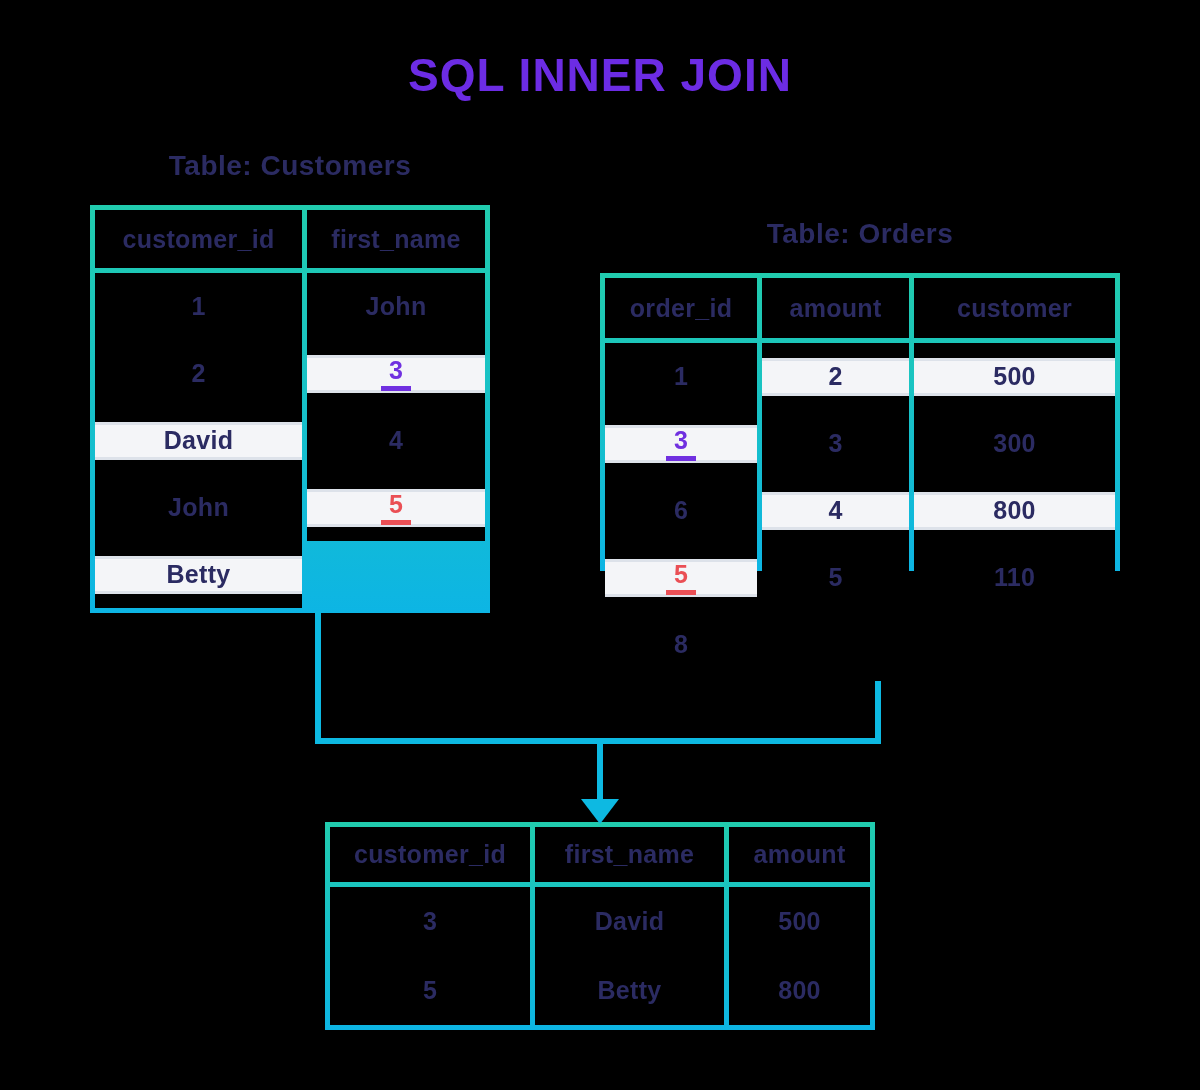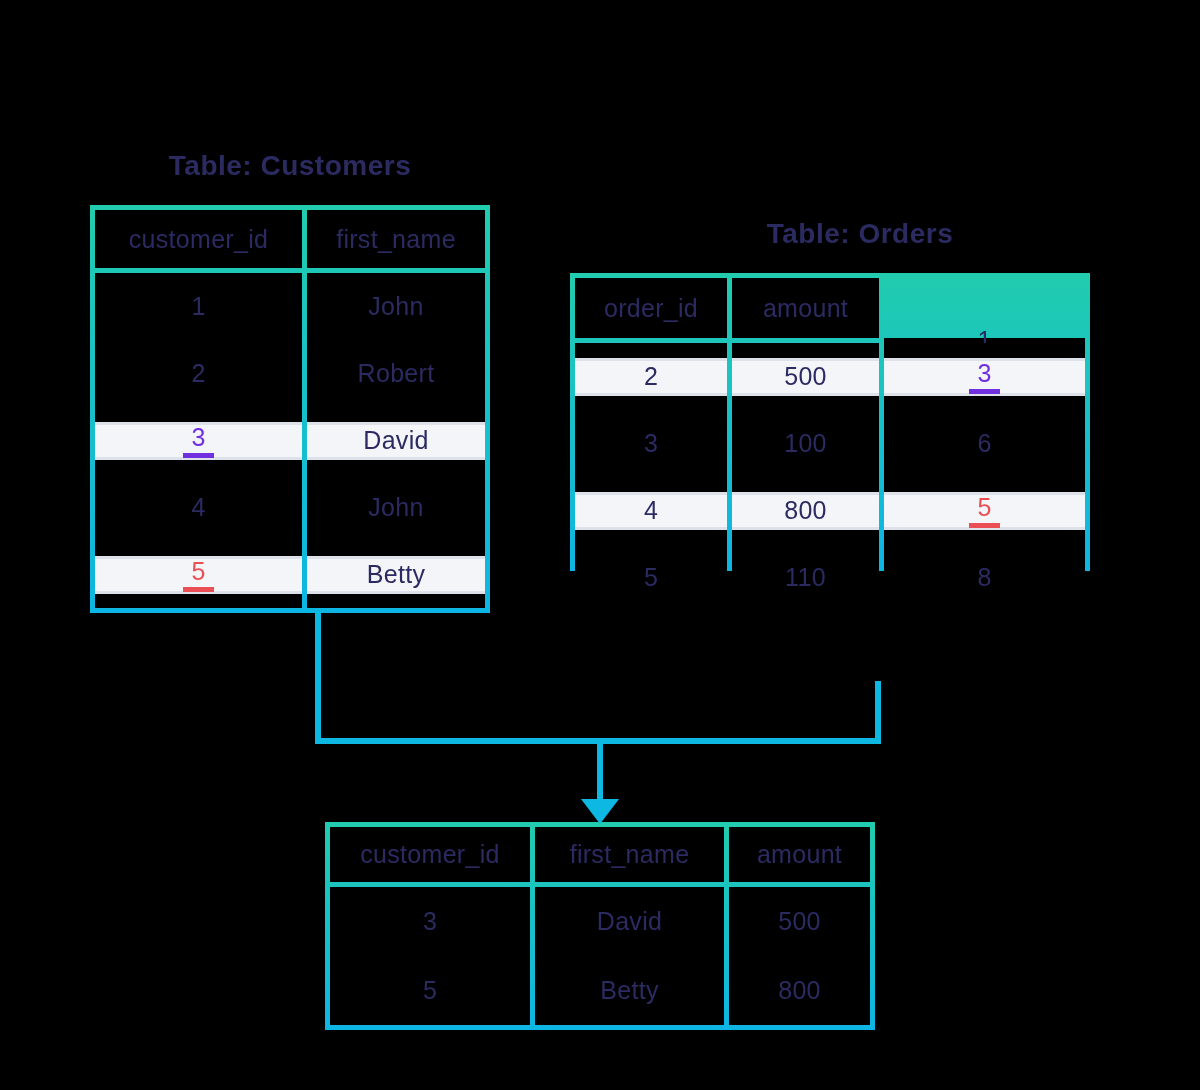--- a/index.html
+++ b/index.html
@@ -12,27 +12,27 @@
   .caption{position:absolute;text-align:center;font-size:28px;font-weight:bold;
            color:var(--text_navy);letter-spacing:.5px;}
   #cap-customers{left:90px;width:400px;top:150px;}
   #cap-orders{left:600px;width:520px;top:218px;}
 
   
   .tbl{position:absolute;display:grid;column-gap:5px;padding:5px;box-sizing:border-box;
        background:linear-gradient(180deg,var(--border_teal_top),var(--border_cyan_bottom));}
   #tbl-customers{left:90px;top:205px;width:400px;height:408px;
        grid-template-columns:207px 178px;grid-template-rows:58px 5px repeat(5,67px);}
-  #tbl-orders{left:570px;top:273px;width:520px;height:298px;
+  #tbl-orders{left:600px;top:273px;width:520px;height:298px;
        grid-template-columns:152px 147px 201px;grid-template-rows:60px 5px repeat(5,67px);}
   #tbl-result{left:325px;top:822px;width:550px;height:208px;
        grid-template-columns:200px 189px 141px;grid-template-rows:55px 5px 69px 69px;}
 
   .cell{background:#000;display:flex;align-items:center;justify-content:center;
-        color:var(--text_navy);font-size:25px;font-weight:normal;letter-spacing:.3px;}
+        color:var(--text_navy);font-size:25px;font-weight:bold;letter-spacing:.3px;}
   .cell.th{font-size:25px;}
   .spacer{background:transparent;}
 
   .band{width:100%;height:38px;background:var(--highlight_white);
         box-shadow:inset 0 3px 0 #dde2ea, inset 0 -3px 0 #dde2ea;
         display:flex;align-items:center;justify-content:center;}
   .key{padding:0 8px 1px;border-bottom:5px solid;}
   .key.purple{color:var(--key_purple);border-color:var(--key_purple);}
   .key.red{color:var(--key_red);border-color:var(--key_red);}
 
@@ -42,40 +42,38 @@
   #conn-ord-v{left:875px;top:681px;width:6px;height:60px;}
   #conn-stem{left:597px;top:744px;width:6px;height:57px;}
   #arrow-head{position:absolute;left:581px;top:799px;width:0;height:0;
       border-left:19px solid transparent;border-right:19px solid transparent;
       border-top:25px solid var(--connector_cyan);}
 </style>
 </head>
 <body>
 
 <div class="canvas">
+  <h1 class="title">SQL INNER JOIN</h1>
 
   <div class="caption" id="cap-customers">Table: Customers</div>
   <div class="caption" id="cap-orders">Table: Orders</div>
 
   <div class="tbl" id="tbl-customers">
       <div class="cell th">customer_id</div>
       <div class="cell th">first_name</div>
       <div class="spacer"></div>
       <div class="spacer"></div>
       <div class="cell">
         <span>1</span>
       </div>
       <div class="cell">
         <span>John</span>
       </div>
       <div class="cell">
         <span>2</span>
-      </div>
-      <div class="cell">
-        <span>Robert</span>
       </div>
       <div class="cell">
         <div class="band">
           <span class="key purple">3</span>
         </div>
       </div>
       <div class="cell">
         <div class="band">
           <span>David</span>
         </div>
@@ -93,20 +91,21 @@
       </div>
       <div class="cell">
         <div class="band">
           <span>Betty</span>
         </div>
       </div>
     </div>
   <div class="tbl" id="tbl-orders">
       <div class="cell th">order_id</div>
       <div class="cell th">amount</div>
+      <div class="cell th">customer</div>
       <div class="spacer"></div>
       <div class="spacer"></div>
       <div class="spacer"></div>
       <div class="cell">
         <span>1</span>
       </div>
       <div class="cell">
         <div class="band">
           <span>2</span>
         </div>
@@ -118,21 +117,21 @@
       </div>
       <div class="cell">
         <div class="band">
           <span class="key purple">3</span>
         </div>
       </div>
       <div class="cell">
         <span>3</span>
       </div>
       <div class="cell">
-        <span>100</span>
+        <span>300</span>
       </div>
       <div class="cell">
         <span>6</span>
       </div>
       <div class="cell">
         <div class="band">
           <span>4</span>
         </div>
       </div>
       <div class="cell">

